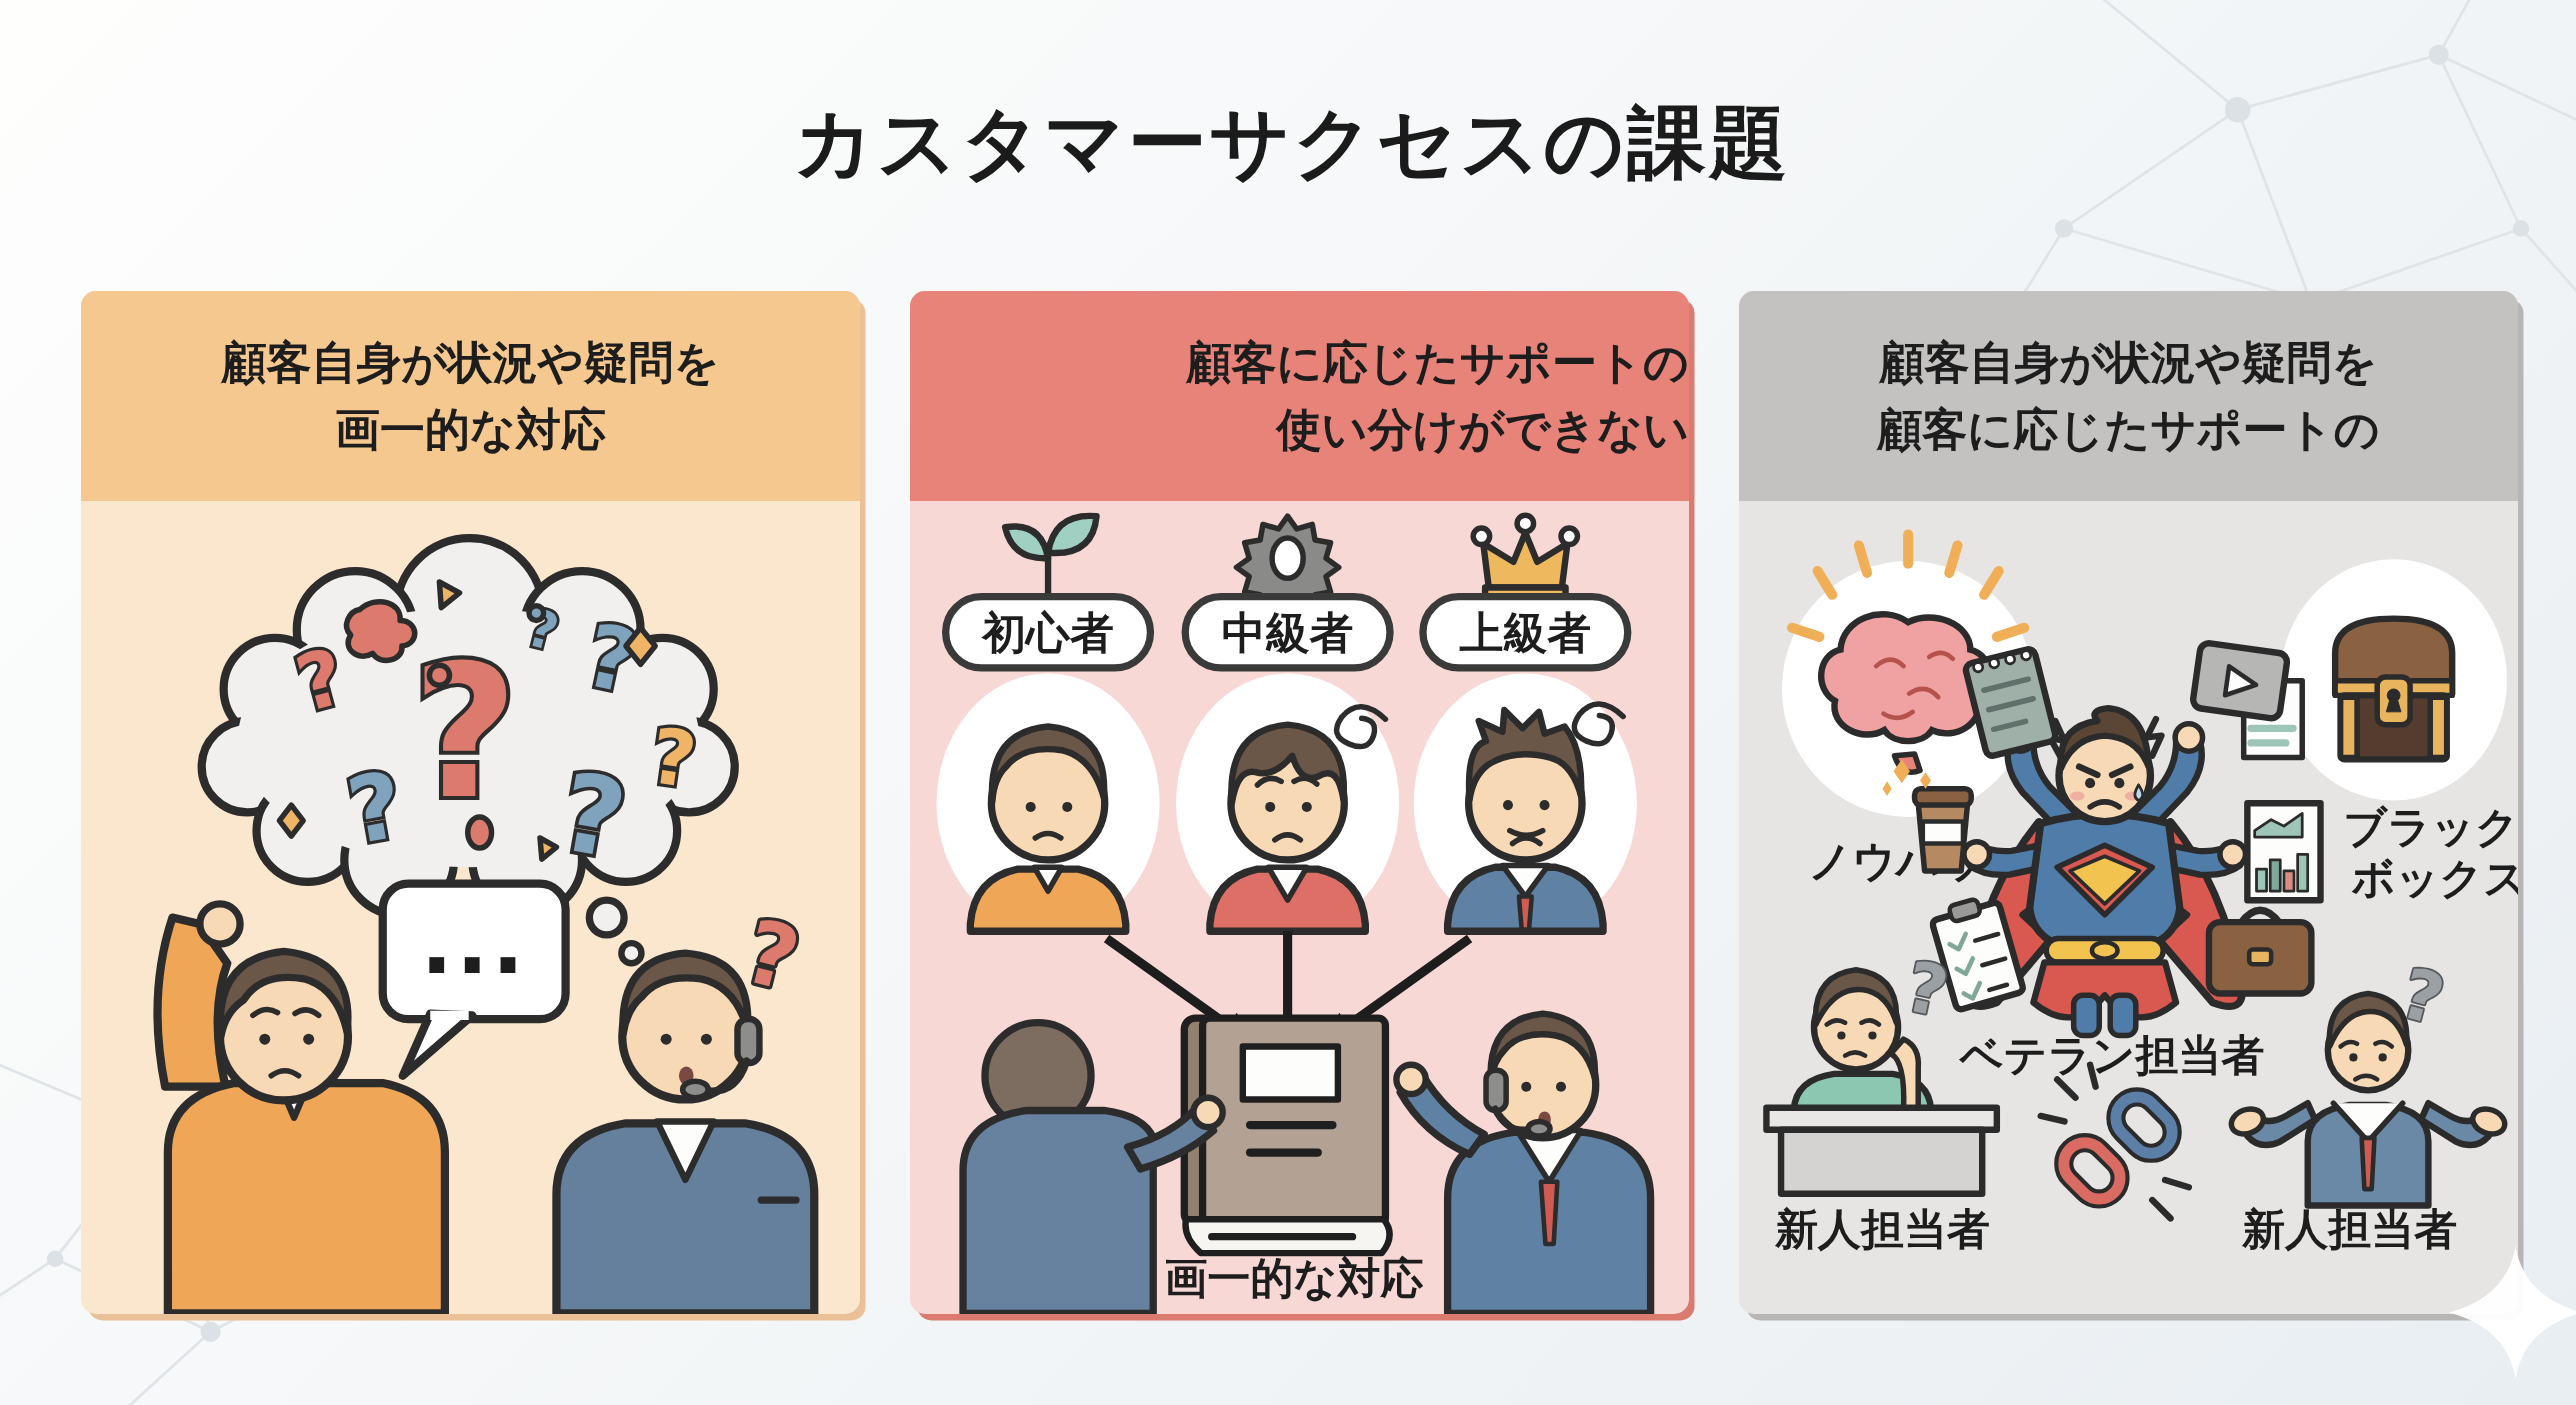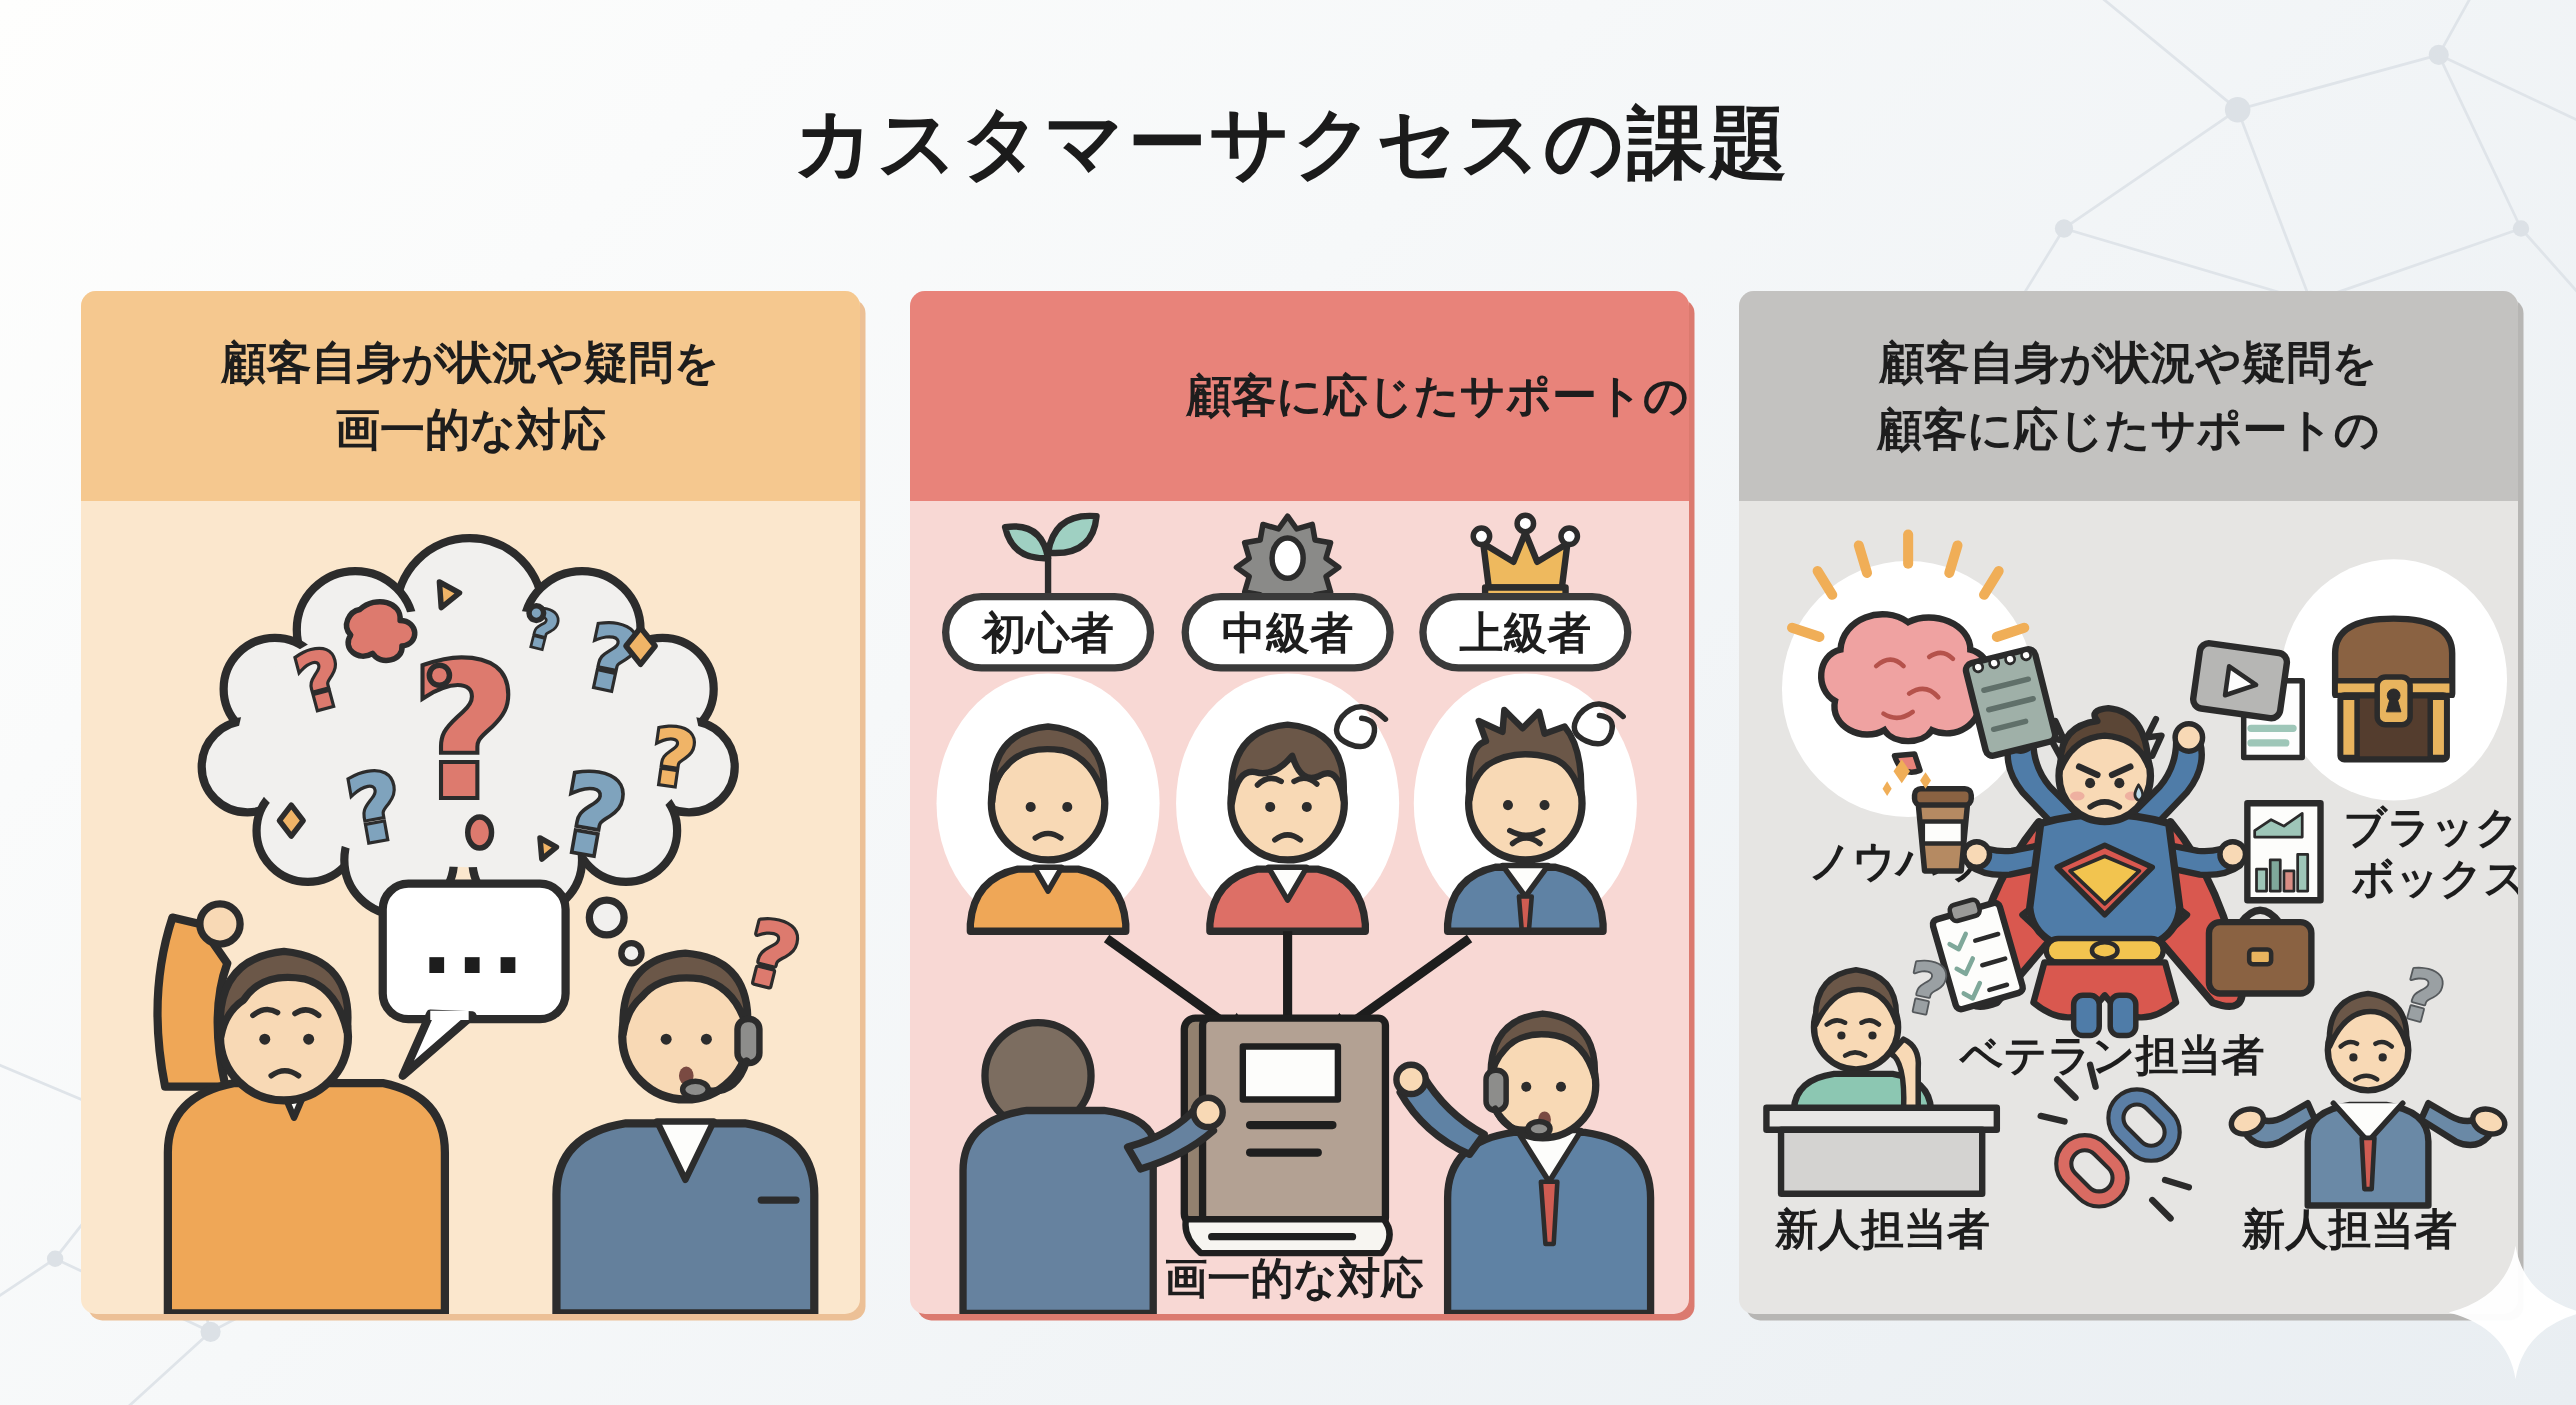--- a/index.html
+++ b/index.html
@@ -156,20 +156,21 @@
               <ellipse cx="672" cy="643" rx="14" ry="9" fill="#8d8d8b" stroke="#2c2c2c" stroke-width="6"></ellipse>
             </g>
           </g>
         </svg>
       </div>
     </section>
 
     <section class="panel panel-2">
       <header class="panel-header">
         <div>顧客に応じたサポートの</div>
+        <div>使い分けができない</div>
       </header>
       <div class="panel-body">
         <svg viewBox="0 0 852 888">
 
           <g>
             <g stroke="#2c2c2c" stroke-linejoin="round">
               <path d="M151,104 L151,56" fill="none" stroke-width="7"></path>
               <path d="M151,62 Q112,64 104,28 Q144,22 151,62 Z" fill="#9fd0c2" stroke-width="7"></path>
               <path d="M151,56 Q158,12 204,16 Q200,60 151,56 Z" fill="#9fd0c2" stroke-width="7"></path>
             </g>

